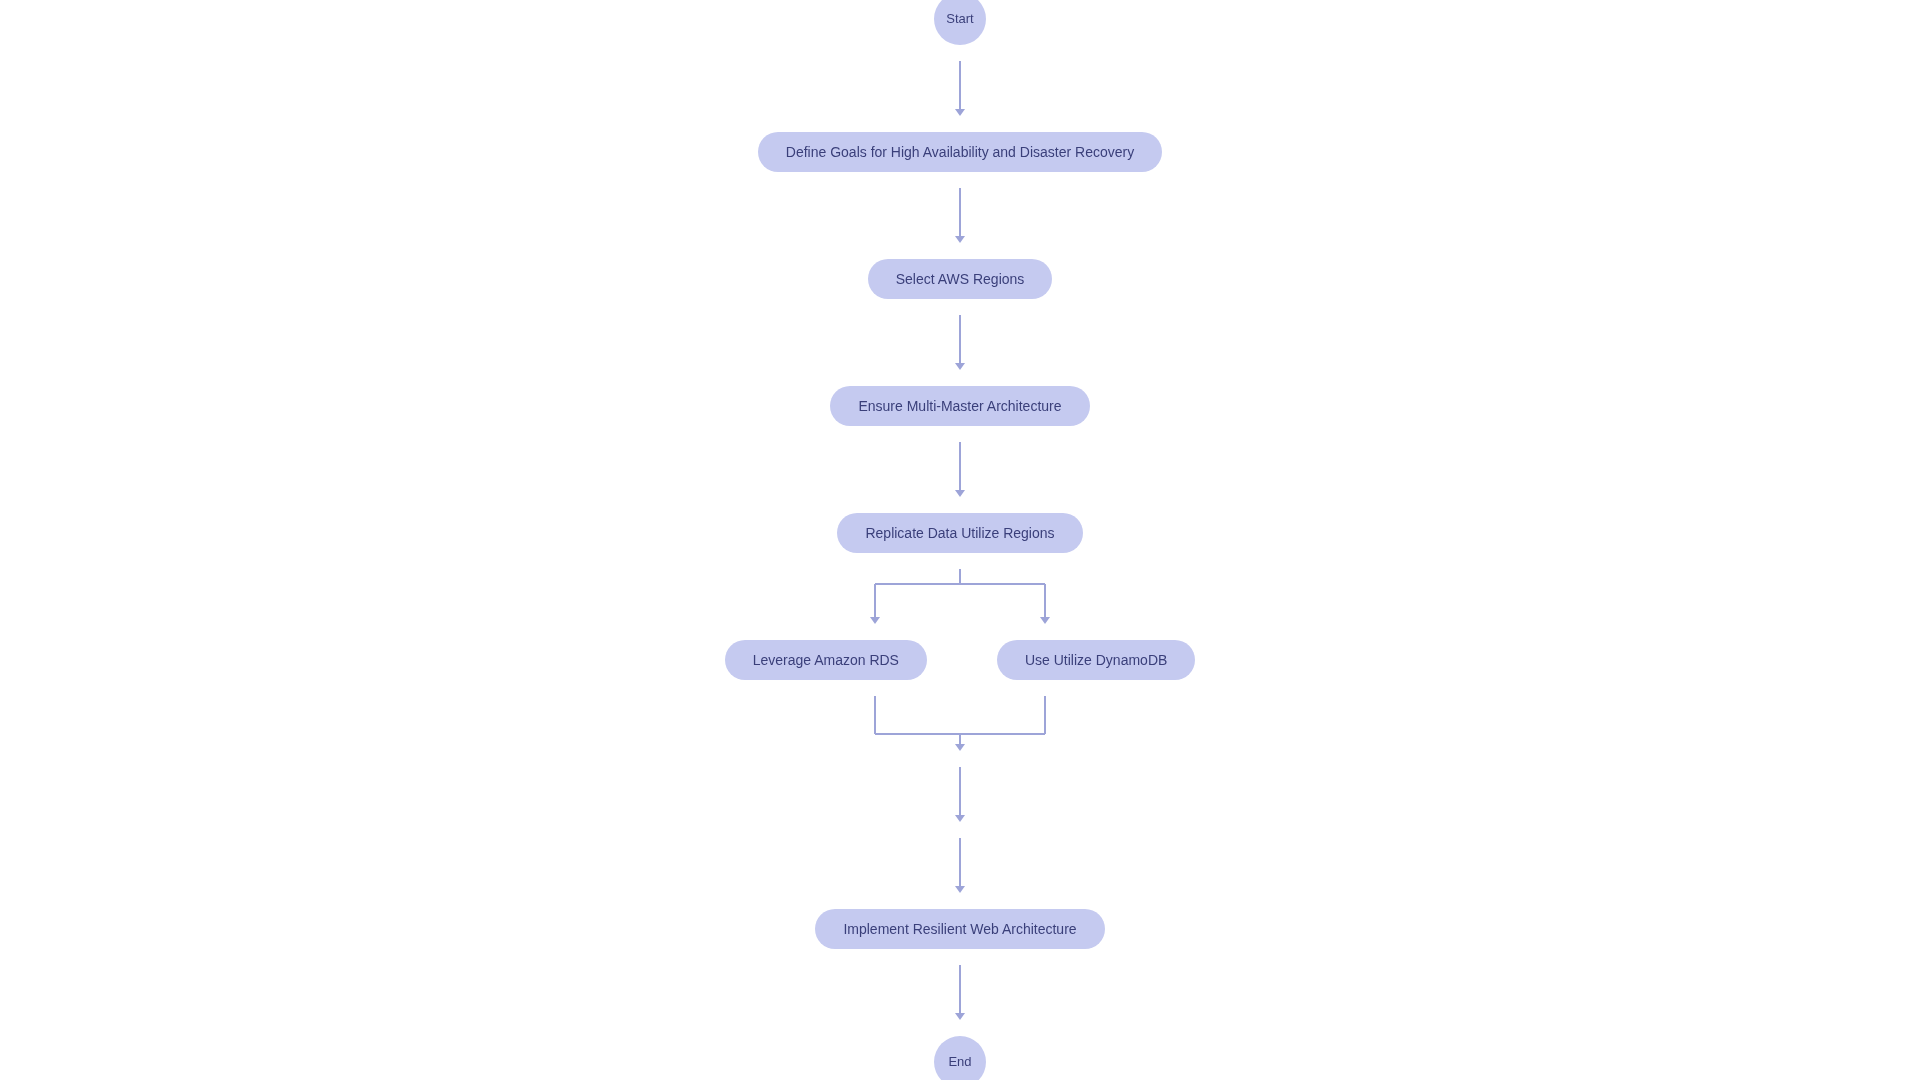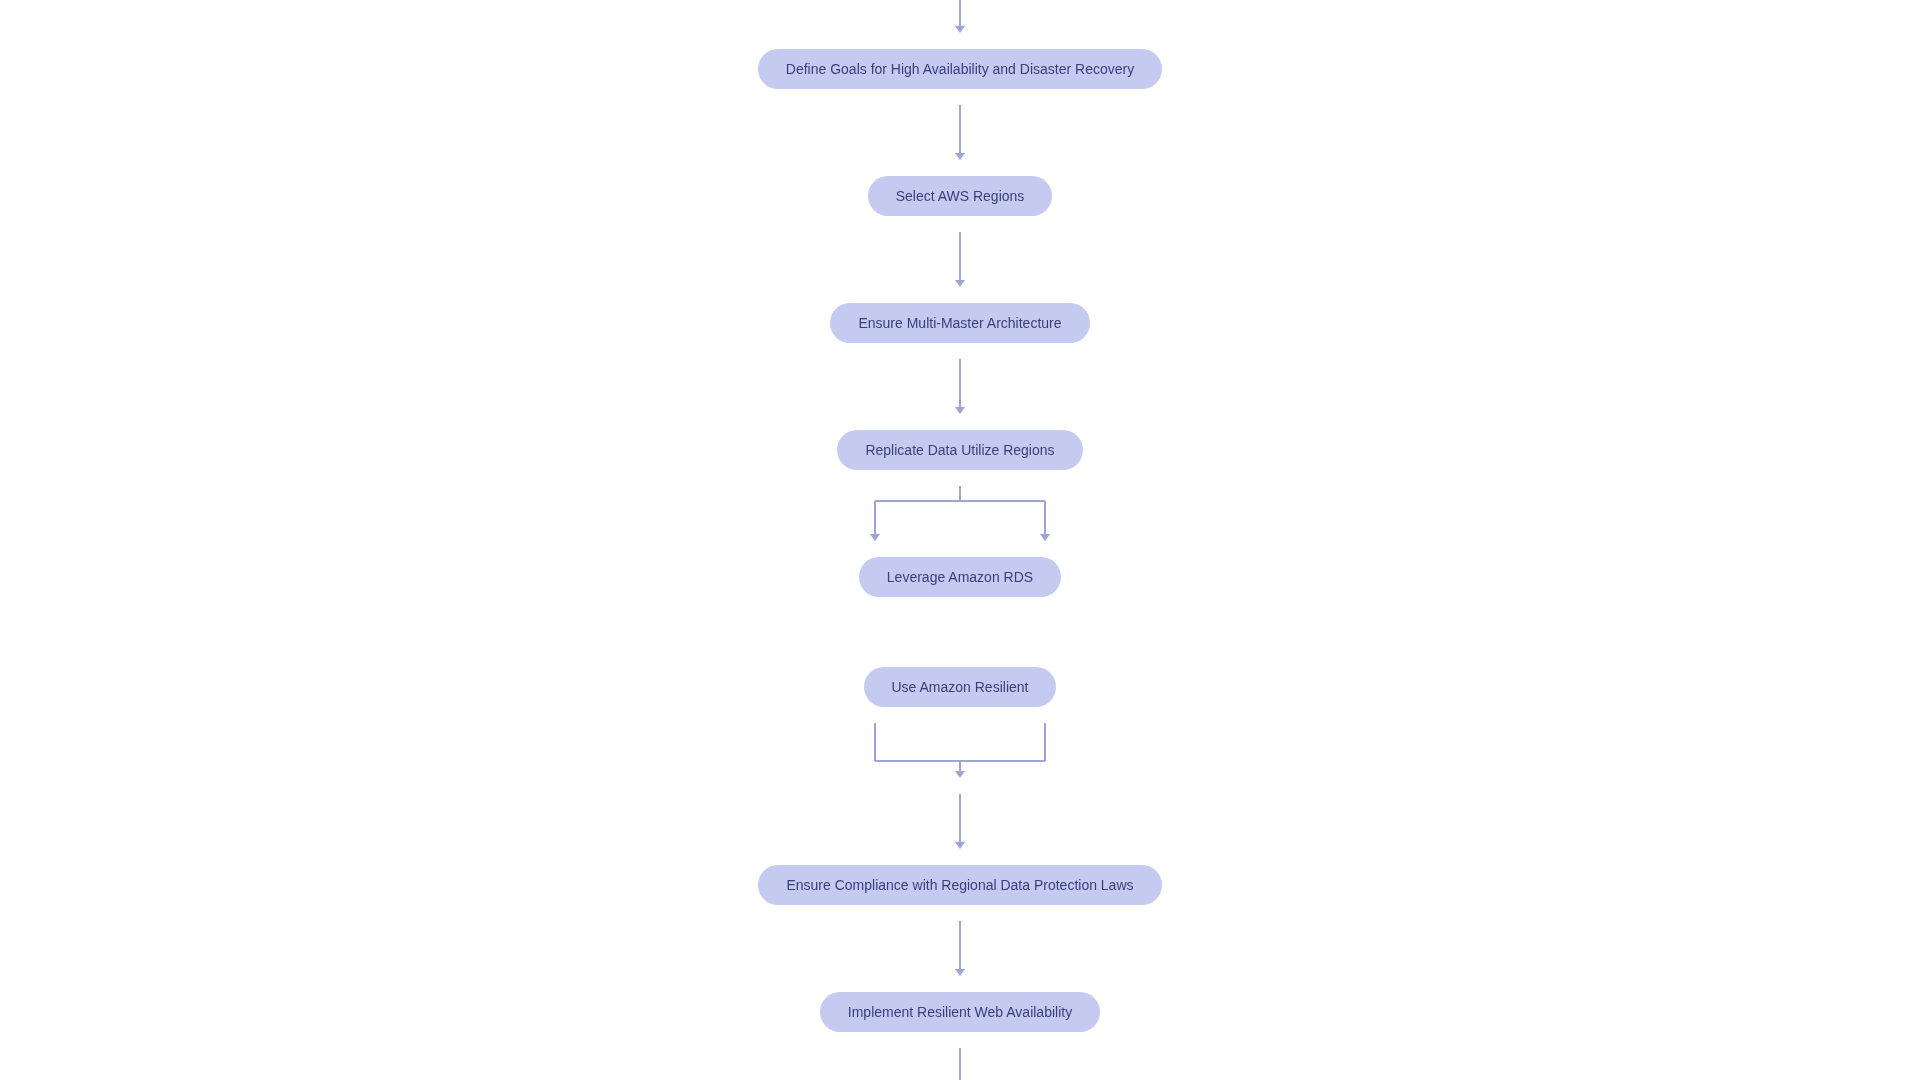--- a/index.html
+++ b/index.html
@@ -61,21 +61,21 @@
       height: 0;
       border-left: 5px solid transparent;
       border-right: 5px solid transparent;
       border-top: 7px solid #9da4d8;
       position: relative;
       z-index: 2;
     }
 
     .branch-row {
       display: flex;
-      flex-direction: column;
+      flex-direction: row;
       align-items: center;
       justify-content: center;
       gap: 0;
       position: relative;
     }
 
     .branch-lines {
       position: relative;
       height: 55px;
       width: 280px;
@@ -171,21 +171,21 @@
       <polygon points="50,48 60,48 55,55" fill="#9da4d8"></polygon>
       <polygon points="220,48 230,48 225,55" fill="#9da4d8"></polygon>
     </svg>
   </div>
 
   <div class="branch-row" style="gap: 70px;">
     <div class="node">
       <span>Leverage Amazon RDS</span>
     </div>
     <div class="node">
-      <span>Use Amazon Resilient</span>
+      <span>Use Utilize DynamoDB</span>
     </div>
   </div>
 
   <div class="merge-lines">
     <svg width="280" height="55" viewBox="0 0 280 55">
 
       <line x1="55" y1="0" x2="55" y2="38" stroke="#9da4d8" stroke-width="2"></line>
 
       <line x1="225" y1="0" x2="225" y2="38" stroke="#9da4d8" stroke-width="2"></line>
 
@@ -196,31 +196,28 @@
       <polygon points="135,48 145,48 140,55" fill="#9da4d8"></polygon>
     </svg>
   </div>
 
 
   <div class="connector-arrow">
     <div class="connector-line"></div>
     <div class="arrow-down"></div>
   </div>
 
-  <div class="node node-wide">
-    <span>Ensure Compliance with Regional Data Protection Laws</span>
-  </div>
-
-  <div class="connector-arrow">
-    <div class="connector-line"></div>
-    <div class="arrow-down"></div>
-  </div>
-
-  <div class="node">
-    <span>Implement Resilient Web Availability</span>
+
+  <div class="connector-arrow">
+    <div class="connector-line"></div>
+    <div class="arrow-down"></div>
+  </div>
+
+  <div class="node">
+    <span>Implement Resilient Web Architecture</span>
   </div>
 
   <div class="connector-arrow">
     <div class="connector-line"></div>
     <div class="arrow-down"></div>
   </div>
 
   <div class="node-circle">
     <span>End</span>
   </div>

